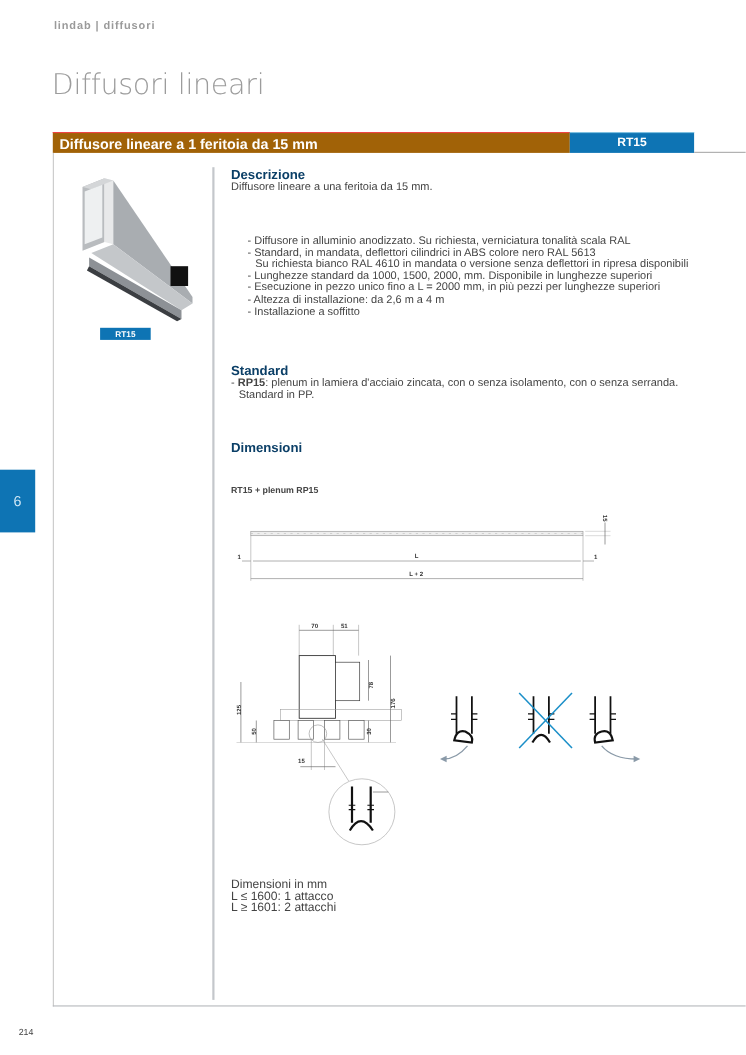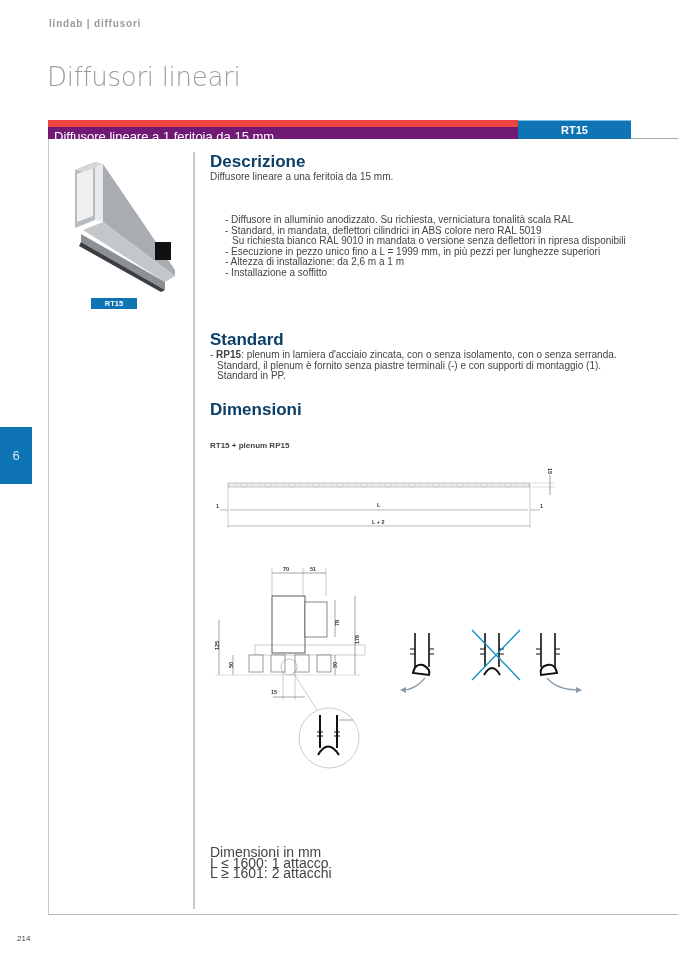--- a/index.html
+++ b/index.html
@@ -1,39 +1,39 @@
 <!DOCTYPE html>
 <html><head>
 <meta charset="utf-8">
 <style>
   html, body { margin:0; padding:0; background:#fff; }
   body { width:678px; height:959px; position:relative; overflow:hidden; font-family:"Liberation Sans", sans-serif; color:#333; }
   .brand { position:absolute; left:49px; top:18px; font-size:10px; font-weight:bold; color:#9a9a9a; letter-spacing:0.8px; }
   .page-title { position:absolute; left:47px; top:62px; font-size:26px; font-weight:normal; color:#9c9c9c; letter-spacing:-0.3px; font-family:"DejaVu Sans", sans-serif; font-weight:200; }
-  .product-bar { position:absolute; left:48px; top:120px; width:470px; height:19px; background:#701a75; color:#fff; font-weight:normal; font-size:13px; line-height:19px; padding-left:6px; box-sizing:border-box; border-top:7px solid #ef4444; }
+  .product-bar { position:absolute; left:48px; top:120px; width:470px; height:19px; background:#a16207; color:#fff; font-weight:bold; font-size:13px; line-height:19px; padding-left:6px; box-sizing:border-box; border-top:1px solid #ef4444; }
   .code-bar { position:absolute; left:518px; top:120px; width:113px; height:19px; background:#0e74b4; color:#fff; font-weight:bold; font-size:11px; line-height:19px; text-align:center; border-top:1px solid #7fc0e0; box-sizing:border-box; }
   .bar-line { position:absolute; left:631px; top:138px; width:47px; height:1px; background:#aaa; }
   .frame-left { position:absolute; left:48px; top:139px; width:1px; height:776px; background:#c8c8c8; }
   .frame-bottom { position:absolute; left:48px; top:914px; width:630px; height:1px; background:#b5b8bc; }
   .col-divider { position:absolute; left:193px; top:152px; width:2px; height:757px; background:#c4c7cb; }
   .product-img { position:absolute; left:55px; top:150px; width:128px; height:145px; }
   .img-label { position:absolute; left:91px; top:298px; width:46px; height:11px; background:#0e74b4; color:#fff; font-size:7.5px; font-weight:bold; text-align:center; line-height:11px; }
-  h2 { margin:0; font-size:17px; color:#0b3f67; font-weight:bold; }
+  h2 { margin:0; font-size:12px; color:#0b3f67; font-weight:bold; }
   .section p, .section li { font-size:10px; color:#444; line-height:10.6px; margin:0; }
   ul { list-style:none; margin:15px; padding:0; }
   .sec-desc { position:absolute; left:210px; top:152px; }
   .sec-tech { position:absolute; left:210px; top:200px; }
   .sec-acc { position:absolute; left:210px; top:330px; width:420px; }
   .sec-dim { position:absolute; left:210px; top:400px; }
   .indent { padding-left:7px; }
   .diag-label { position:absolute; left:210px; top:441px; font-size:8px; font-weight:bold; color:#444; }
   .drawing-linear { position:absolute; left:210px; top:460px; width:360px; height:75px; }
   .drawing-section { position:absolute; left:205px; top:560px; width:175px; height:210px; }
   .drawing-deflectors { position:absolute; left:395px; top:625px; width:200px; height:75px; }
-  .notes { position:absolute; left:210px; top:799px; font-size:14px; color:#444; line-height:10.6px;margin-top:48px; }
+  .notes { position:absolute; left:210px; top:799px; font-size:11px; color:#444; line-height:10.6px; }
   .chapter-tab { position:absolute; left:0; top:427px; width:32px; height:57px; background:#0e74b4; color:#cfe7f6; font-size:13px; text-align:center; line-height:57px; }
   .page-num { position:absolute; left:17px; top:934px; font-size:8px; color:#444;text-align:center; }
   .mono-dim { font-family:"Liberation Sans", sans-serif; font-size:5.5px; font-weight:bold; fill:#333; }
 </style>
 </head>
 <body>
 
 <div class="brand">lindab | diffusori</div>
 <div class="page-title">Diffusori lineari</div>
 
@@ -59,32 +59,32 @@
 <div class="img-label">RT15</div>
 
 <div class="section sec-desc">
   <h2>Descrizione</h2>
   <p>Diffusore lineare a una feritoia da 15 mm.</p>
 </div>
 
 <div class="section sec-tech">
   <ul>
     <li>- Diffusore in alluminio anodizzato. Su richiesta, verniciatura tonalità scala RAL</li>
-    <li>- Standard, in mandata, deflettori cilindrici in ABS colore nero RAL 5019</li>
-    <li class="indent">Su richiesta bianco RAL 9010 in mandata o versione senza deflettori in ripresa disponibili</li>
-    <li>- Esecuzione in pezzo unico fino a L = 1999 mm, in più pezzi per lunghezze superiori</li>
-    <li>- Altezza di installazione: da 2,6 m a 1 m</li>
+    <li>- Standard, in mandata, deflettori cilindrici in ABS colore nero RAL 5613</li>
+    <li class="indent">Su richiesta bianco RAL 4610 in mandata o versione senza deflettori in ripresa disponibili</li>
+    <li>- Lunghezze standard da 1000, 1500, 2000, mm. Disponibile in lunghezze superiori</li>
+    <li>- Esecuzione in pezzo unico fino a L = 2000 mm, in più pezzi per lunghezze superiori</li>
+    <li>- Altezza di installazione: da 2,6 m a 4 m</li>
     <li>- Installazione a soffitto</li>
   </ul>
 </div>
 
 <div class="section sec-acc">
   <h2>Standard</h2>
   <p>- <b>RP15</b><span>: plenum in lamiera d'acciaio zincata, con o senza isolamento, con o senza serranda.</span></p>
-  <p class="indent">Standard, il plenum è fornito senza piastre terminali (-) e con supporti di montaggio (1).</p>
   <p class="indent">Standard in PP.</p>
 </div>
 
 <div class="section sec-dim">
   <h2>Dimensioni</h2>
 </div>
 <div class="diag-label">RT15 + plenum RP15</div>
 
 <svg class="drawing-linear" viewBox="0 0 360 75">
   <rect x="18" y="23" width="302" height="4" fill="#eee" stroke="#999" stroke-width="0.6"></rect>

